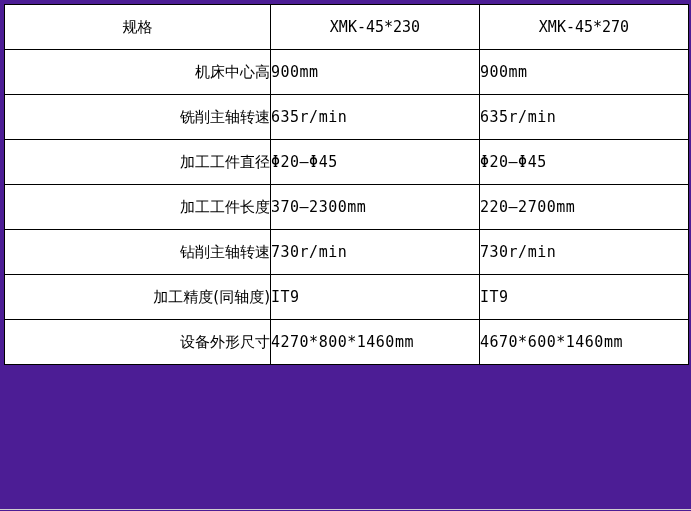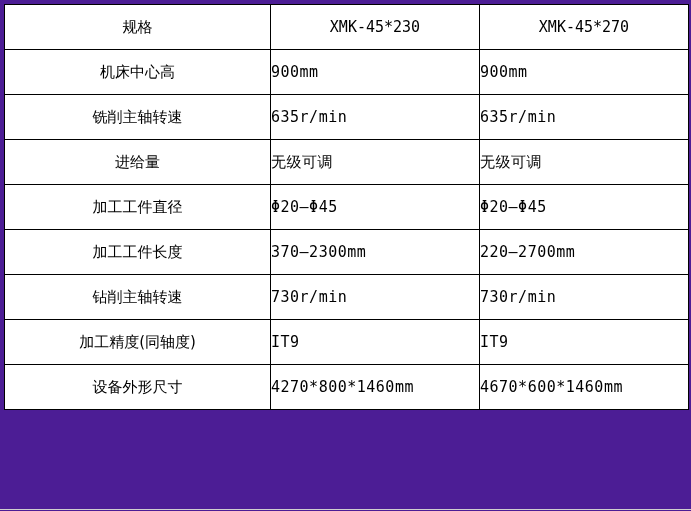--- a/index.html
+++ b/index.html
@@ -34,21 +34,21 @@
     padding: 0;
     font-size: 15px;
     font-weight: normal;
     color: #000000;
     vertical-align: middle;
     white-space: nowrap;
     overflow: hidden;
   }
   
   td.label-cell {
-    text-align: center;
+    text-align: right;
     padding-left: 13px;
     font-family: "DejaVu Sans", sans-serif;
   }
   
   th.head-cell {
     text-align: center;
     font-family: "DejaVu Sans Mono", "DejaVu Sans", monospace;
   }
   th.head-cell.spec-head {
     font-family: "DejaVu Sans", sans-serif;
@@ -88,25 +88,20 @@
         <td class="label-cell">机床中心高</td>
         <td class="value-cell">900mm</td>
         <td class="value-cell">900mm</td>
       </tr>
       <tr>
         <td class="label-cell">铣削主轴转速</td>
         <td class="value-cell">635r/min</td>
         <td class="value-cell">635r/min</td>
       </tr>
       <tr>
-        <td class="label-cell">进给量</td>
-        <td class="value-cell">无级可调</td>
-        <td class="value-cell">无级可调</td>
-      </tr>
-      <tr>
         <td class="label-cell">加工工件直径</td>
         <td class="value-cell">Φ20—Φ45</td>
         <td class="value-cell">Φ20—Φ45</td>
       </tr>
       <tr>
         <td class="label-cell">加工工件长度</td>
         <td class="value-cell">370—2300mm</td>
         <td class="value-cell">220—2700mm</td>
       </tr>
       <tr>

